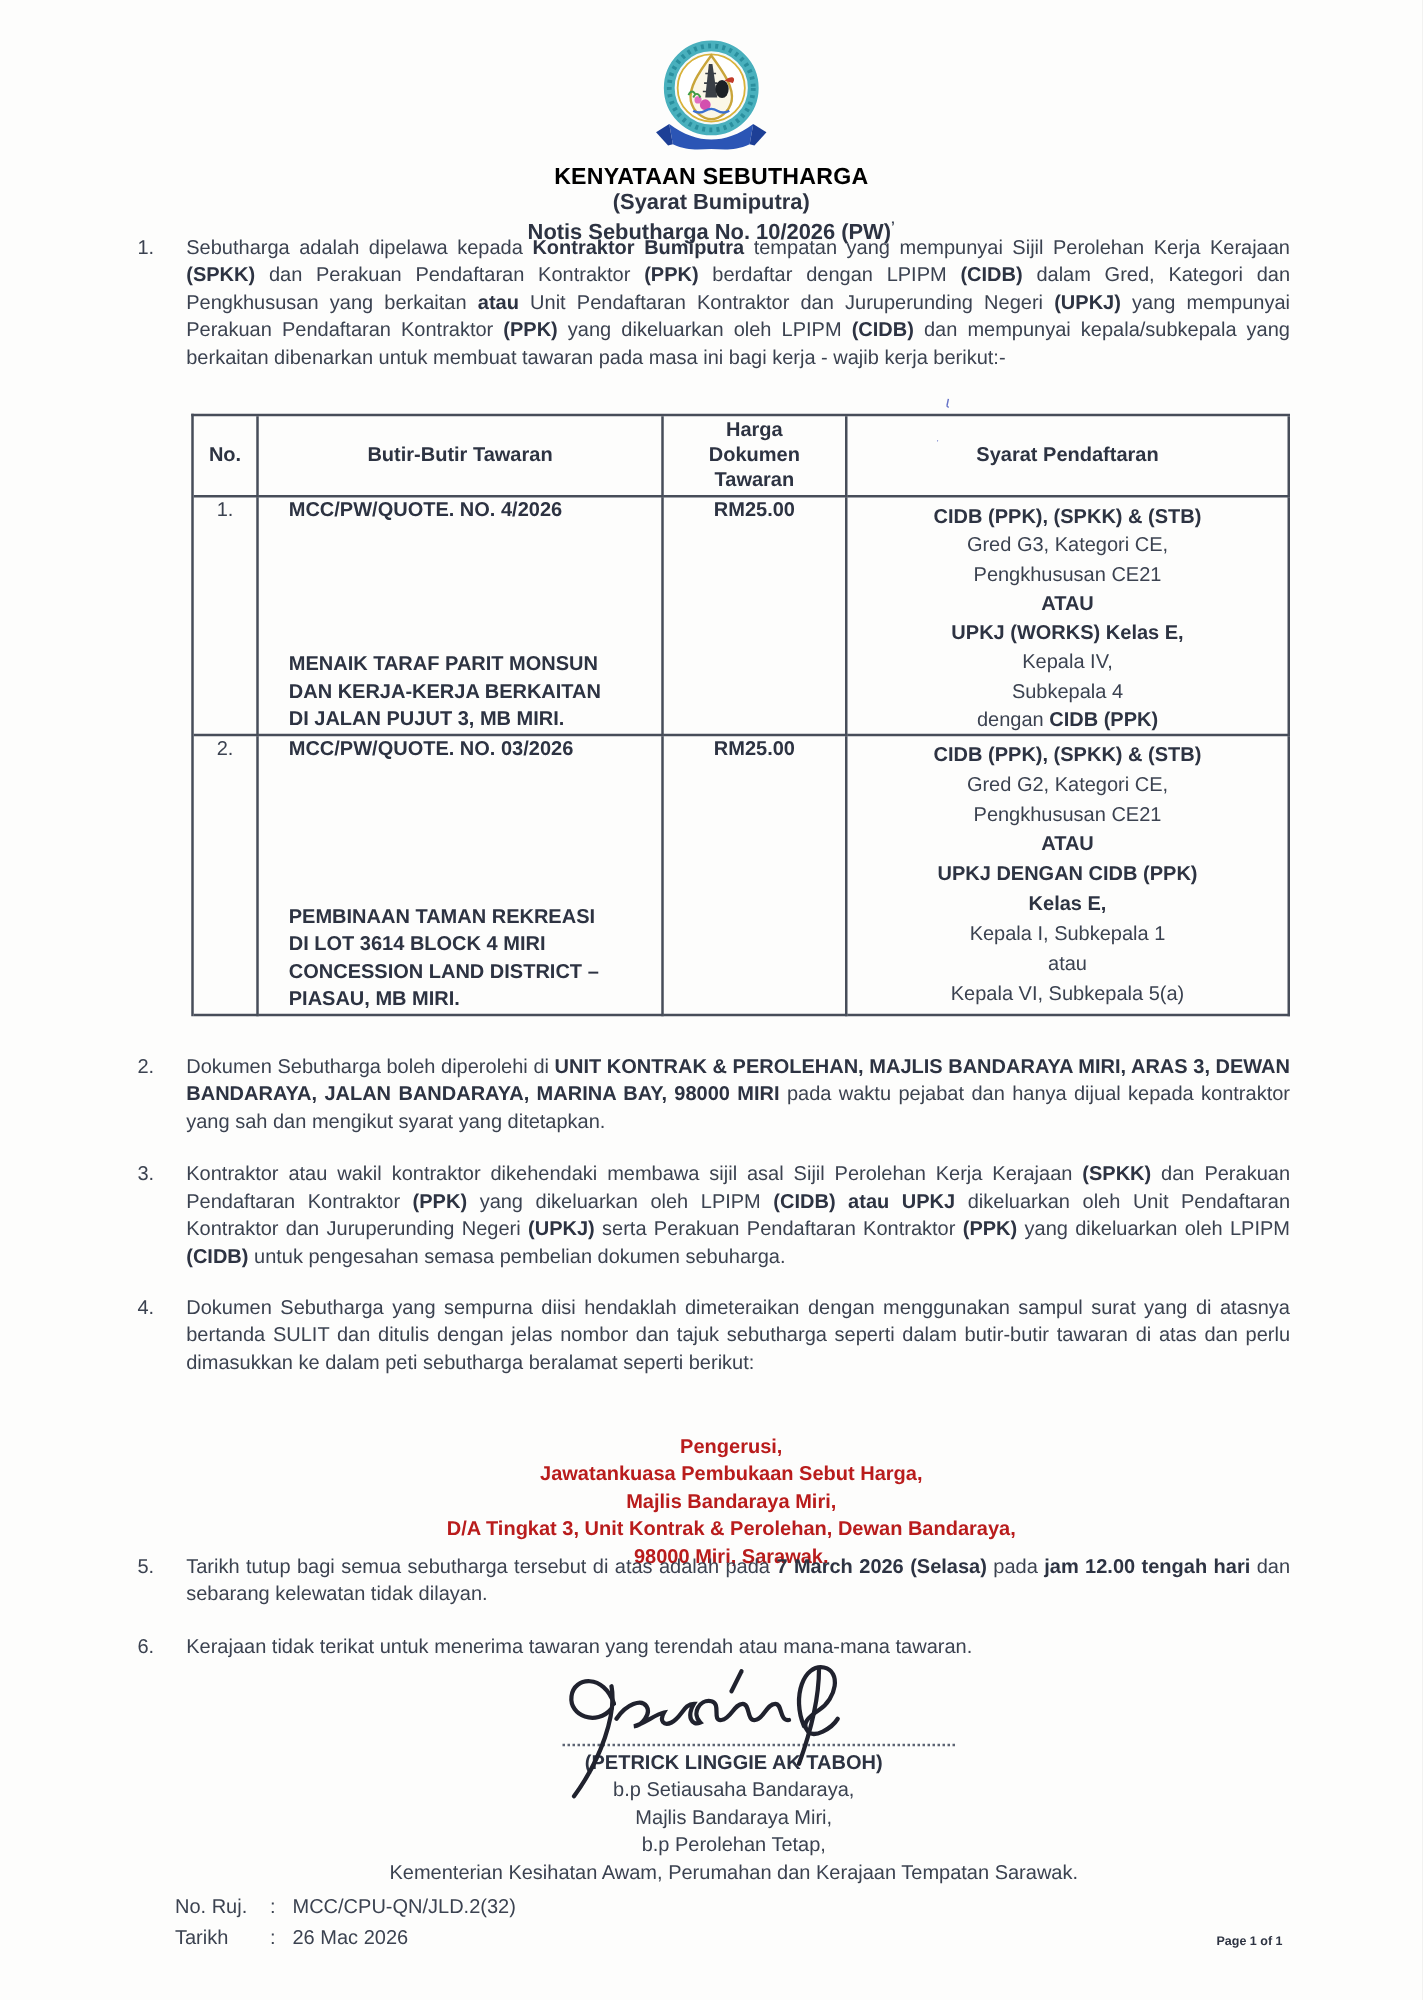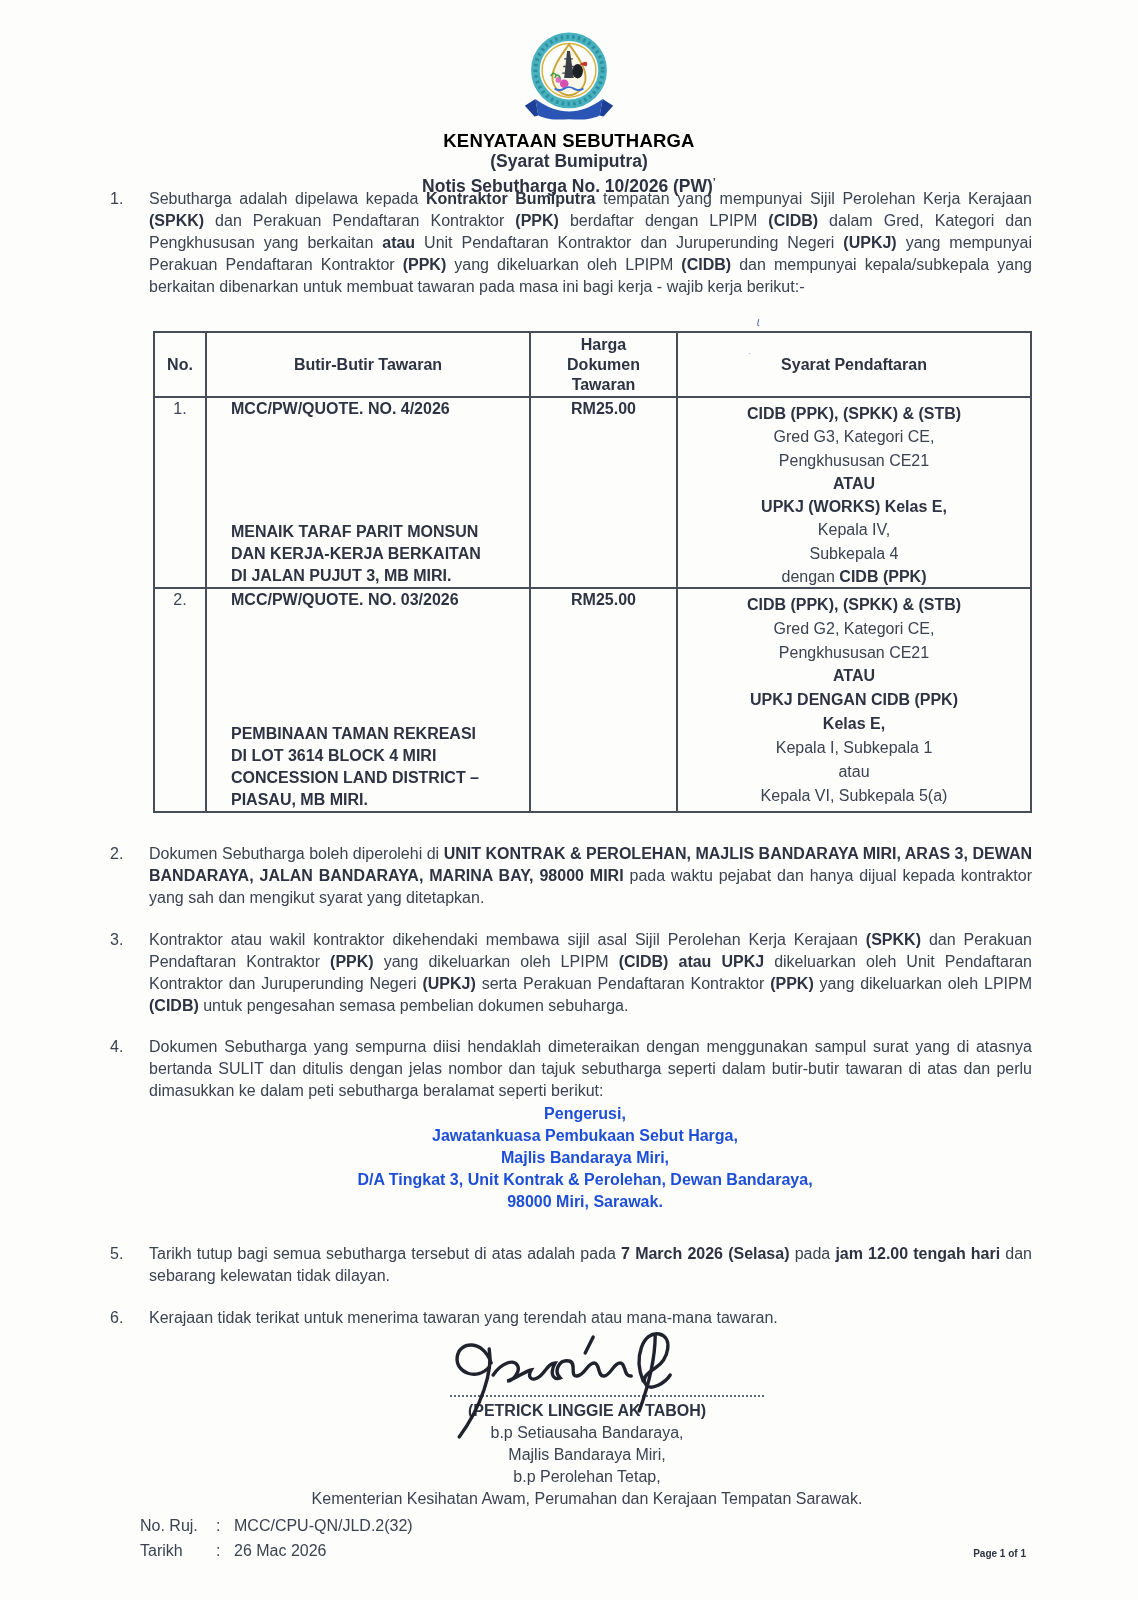--- a/index.html
+++ b/index.html
@@ -33,21 +33,21 @@
       font-weight:bold;color:#2d3342;line-height:20px;padding:0 18px;}
   .td{display:flex;flex-direction:column;justify-content:space-between;}
   .c-no{align-items:center;text-align:center;}
   .c-butir{padding:0 16px 0 24px;gap:14px;}
   .c-butir .ref,.c-butir .desc{font-weight:bold;color:#2d3342;white-space:pre-line;}
   .c-harga{align-items:center;font-weight:bold;color:#2d3342;}
   .c-syarat{align-items:center;text-align:center;padding:4px 6px;}
   .c-syarat .ln{line-height:23.3px;}
   
   .center-block{position:absolute;left:110px;width:922px;text-align:center;}
-  .addr{font-weight:bold;color:#1d4ed8;line-height:22px;transform:translateX(14px);}
+  .addr{font-weight:bold;color:#b91c1c;line-height:22px;transform:translateX(14px);margin-top:44px;}
   .sig{position:absolute;left:110px;width:922px;text-align:center;}
   .sig-draw{height:58px;position:relative;}
   .sig-draw svg{position:absolute;left:50%;transform:translateX(-46%);top:-14px;z-index:2;}
   .sig-dots{width:314px;margin:0 auto;border-bottom:2.5px dotted #5d6573;transform:translateX(36px);height:0;}
   .sig-text{margin-top:3px;transform:translateX(16px);}
   .sig-name{font-weight:bold;color:#2d3342;line-height:22px;}
   .sig-line{line-height:22px;}
   
   .footer{position:absolute;left:140px;top:1513px;}
   .frow{display:flex;line-height:25px;}

